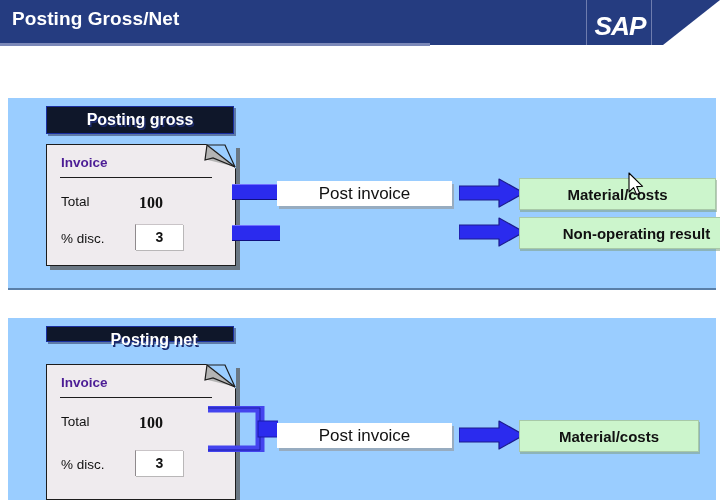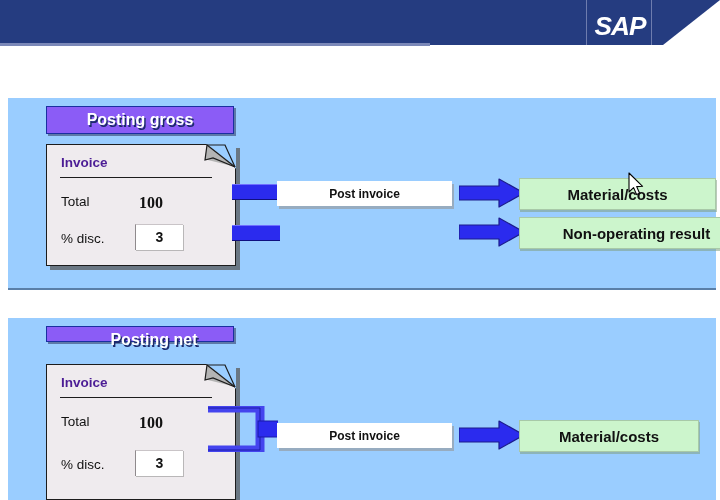--- a/index.html
+++ b/index.html
@@ -79,21 +79,21 @@
   }
   .panel-bottom {
     left: 8px; top: 318px;
     width: 708px; height: 182px;
     border-bottom: none;
   }
 
   
   .section-title {
     position: absolute;
-    background: #8b5cf6;
+    background: #0f172a;
     border: 1px solid #1a2fa0;
     box-shadow: 2px 2px 0 rgba(20,20,60,0.45);
     box-sizing: border-box;
     text-align: center;
     color: #ffffff;
     font-size: 16px;
     font-weight: bold;
     text-shadow: 1.5px 1.5px 0 #1c2a6b;
     line-height: 26px;
     white-space: nowrap;
@@ -188,22 +188,22 @@
     position: absolute;
   }
   .bracket svg { display: block; }
 
   
   .proc-box {
     position: absolute;
     background: #ffffff;
     box-sizing: border-box;
     text-align: center;
-    font-size: 12px;
-    font-weight: bold;
+    font-size: 17px;
+    font-weight: normal;
     color: #111;
     white-space: nowrap;
     box-shadow: 2px 3px 0 rgba(150,150,150,0.6);
     display: flex;
     align-items: center;
     justify-content: center;
   }
 
   
   .arrow { position: absolute; }
@@ -234,20 +234,21 @@
     pointer-events: none;
   }
   .cursor svg { display: block; }
 </style>
 </head>
 <body>
 
 <div class="header">
   <div class="header-bg"></div>
   <div class="header-underline"></div>
+  <div class="header-title">Posting Gross/Net</div>
   <div class="sap-logo-box"></div>
   <div class="sap-logo-text">SAP</div>
 </div>
 
 <div class="panel panel-top">
 
   <div class="section-title" style="left:38px; top:8px; width:188px; height:28px;">Posting gross</div>
 
   <div class="invoice-card" style="left:38px; top:46px; width:190px; height:122px;">
     <div class="fold-wrap">

